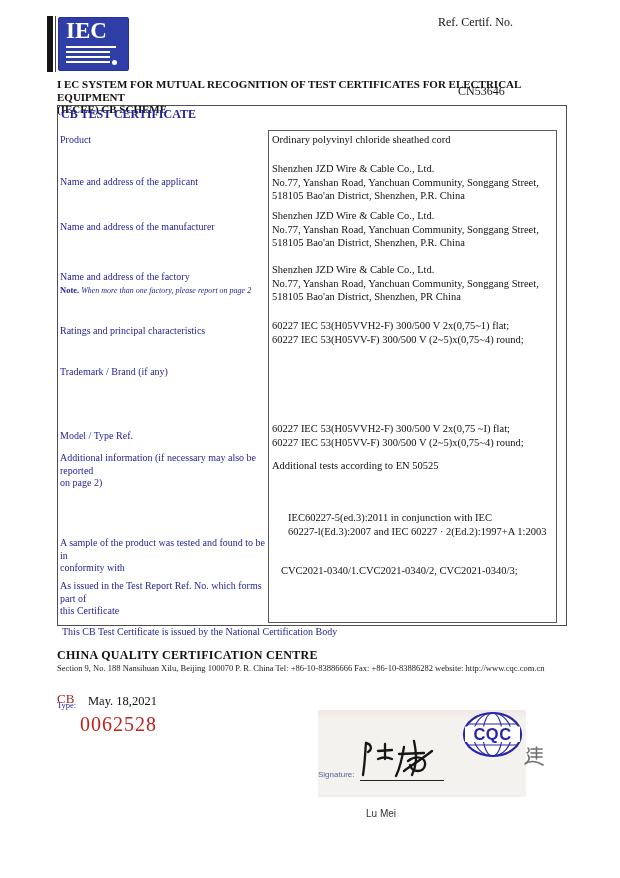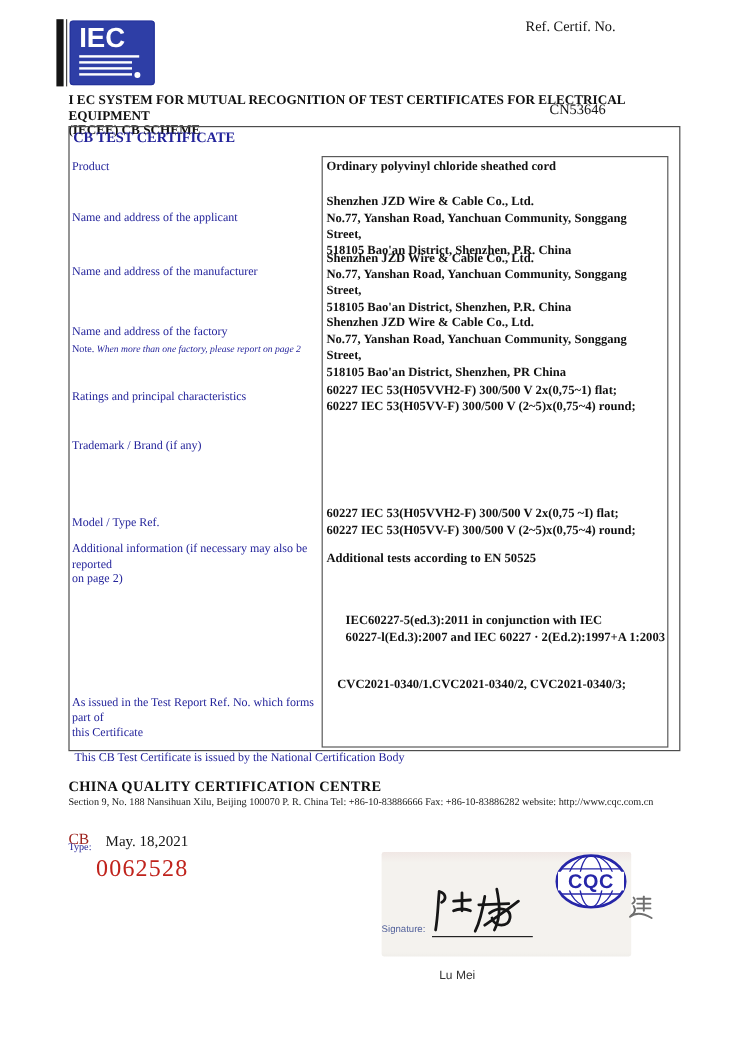--- a/index.html
+++ b/index.html
@@ -8,41 +8,41 @@
     font-family:"Liberation Serif","DejaVu Serif",serif; color:#141414; overflow:hidden;
   }
   .abs{position:absolute;}
   .pre{white-space:pre-line;}
 
   
   .iec-bar{left:47px; top:16px; width:6px; height:56px; background:#151515;}
   .iec-bar2{left:55px; top:16px; width:1px; height:56px; background:#444;}
   .iec-square{left:58px; top:17px; width:71px; height:54px; background:#2e3ea6; border-radius:3px;
     box-shadow:inset 0 0 0 1px #24329a;}
-  .iec-text{position:absolute; left:8px; top:0px; color:#ffffff; font-family:Liberation Sans, sans-serif;
+  .iec-text{position:absolute; left:8px; top:0px; color:#ffffff; font-family:Liberation Serif, serif;
     font-weight:bold; font-size:23px; line-height:28px; letter-spacing:0px;text-align:right;}
   .iec-line{position:absolute; background:#ffffff; height:2.4px; left:8px;}
   .iec-dot{position:absolute; background:#ffffff; width:5px; height:5px; border-radius:50%;}
 
   
   .ref-label{left:438px; top:15px; font-size:12px;}
   .ref-value{left:458px; top:38px; font-size:12px;margin-top:46px;}
 
   .scheme-title{left:57px; top:78px; width:520px; font-size:11px; font-weight:bold; line-height:12.5px; color:#101010;}
 
   
   .outer-box{left:57px; top:105px; width:508px; height:519px; border:1px solid #4d4d4d;}
   .value-box{left:268px; top:130px; width:287px; height:491px; border:1px solid #5a5a5a; background:#ffffff;}
 
   .cb-title{left:61px; top:107px; font-size:12px; font-weight:bold; color:#23239a;}
 
   .lbl{color:#24249b; font-size:10px; line-height:12.5px;}
   .note{color:#24249b; font-size:8px; font-style:italic;}
-  .note b{font-style:normal; font-weight:normal; font-size:8.5px;text-align:center;}
-  .val{color:#111111; font-size:10.5px; line-height:13.5px; width:278px;font-weight:bold;}
+  .note b{font-style:normal; font-weight:bold; font-size:8.5px;text-align:center;}
+  .val{color:#111111; font-size:10.5px; line-height:13.5px; width:278px;}
 
   .l-product{left:60px; top:134px;}        .v-product{left:272px; top:133px;}
   .l-applicant{left:60px; top:176px;}      .v-applicant{left:272px; top:162px;}
   .l-manufacturer{left:60px; top:221px;}   .v-manufacturer{left:272px; top:209px;}
   .l-factory{left:60px; top:271px;}        .v-factory{left:272px; top:263px;}
   .l-factory-note{left:60px; top:285px;}
   .l-ratings{left:60px; top:325px;}        .v-ratings{left:272px; top:319px;}
   .l-trademark{left:60px; top:366px;}
   .l-ctf{left:60px; top:406px;}
   .l-model{left:60px; top:430px;}          .v-model{left:272px; top:422px;}
@@ -101,20 +101,22 @@
   <div class="abs lbl l-product">Product</div>
   <div class="abs lbl l-applicant">Name and address of the applicant</div>
   <div class="abs lbl l-manufacturer">Name and address of the manufacturer</div>
   <div class="abs lbl l-factory">Name and address of the factory</div>
   <div class="abs note l-factory-note"><b>Note.</b><span> When more than one factory, please report on page 2</span></div>
   <div class="abs lbl l-ratings">Ratings and principal characteristics</div>
   <div class="abs lbl l-trademark">Trademark / Brand (if any)</div>
   <div class="abs lbl l-model">Model / Type Ref.</div>
   <div class="abs lbl l-additional pre">Additional information (if necessary may also be reported
 on page 2)</div>
+  <div class="abs lbl l-sample pre">A sample of the product was tested and found to be in
+conformity with</div>
   <div class="abs lbl l-report pre">As issued in the Test Report Ref. No. which forms part of
 this Certificate</div>
 
   <div class="abs val v-product">Ordinary polyvinyl chloride sheathed cord</div>
   <div class="abs val v-applicant pre">Shenzhen JZD Wire &amp; Cable Co., Ltd.
 No.77, Yanshan Road, Yanchuan Community, Songgang Street,
 518105 Bao'an District, Shenzhen, P.R. China</div>
   <div class="abs val v-manufacturer pre">Shenzhen JZD Wire &amp; Cable Co., Ltd.
 No.77, Yanshan Road, Yanchuan Community, Songgang Street,
 518105 Bao'an District, Shenzhen, P.R. China</div>

